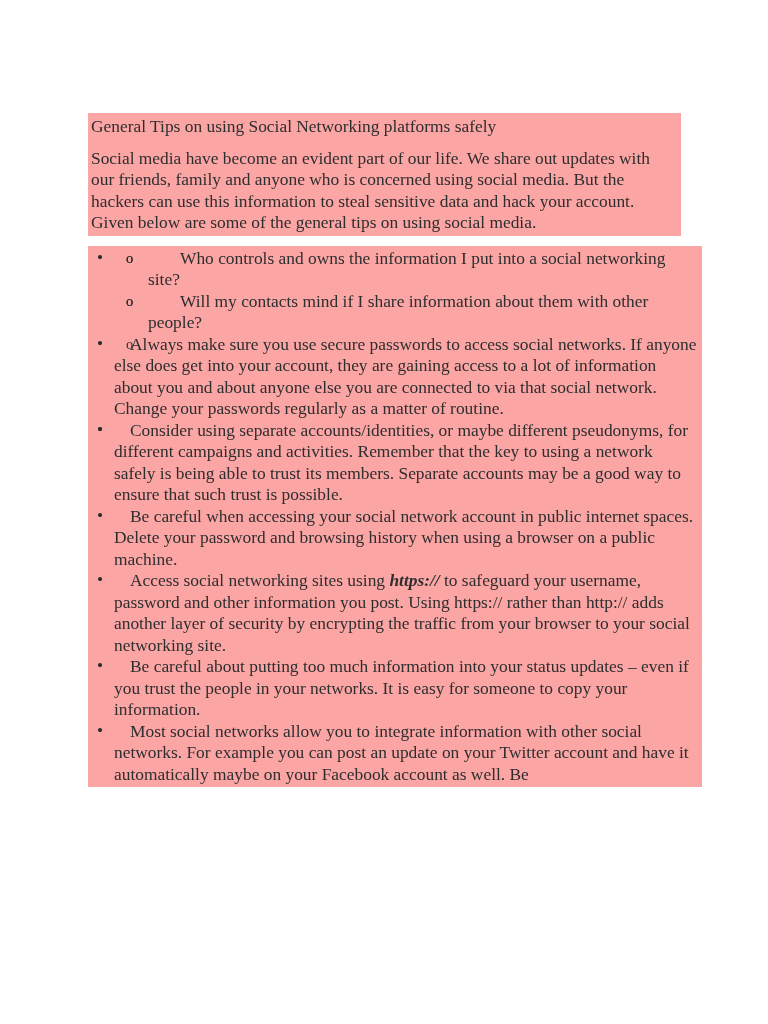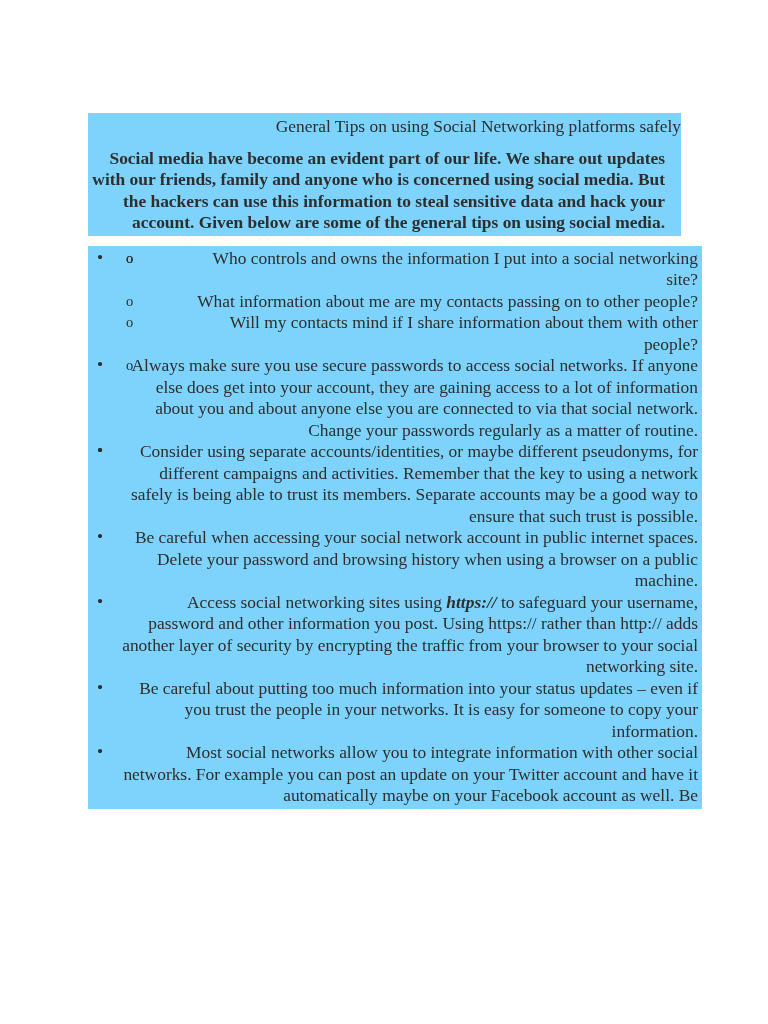--- a/index.html
+++ b/index.html
@@ -16,33 +16,31 @@
     line-height: 21.5px;
     color: #2e2e2e;
     overflow: hidden;
   }
   .doc {
     position: absolute;
     top: 113px;
     left: 88px;
   }
   .block {
-    background: #7dd3fc;
-    text-align: right;
+    background: #fca5a5;
   }
   .intro-block {
     width: 590px;
     padding: 3px 0 2px 3px;
   }
   .title {
     margin: 0 0 10px 0;
   }
   .intro {
     width: 574px;
-    font-weight: bold;
   }
   .list-block {
     width: 614px;
     margin-top: 10px;
     padding: 2px 0 2px 0;
   }
   .li1 {
     position: relative;
     padding-left: 26px;
     padding-right: 4px;
@@ -95,21 +93,20 @@
       <span class="marker">o</span>
     </div>
 
     <div class="li2">
       <span class="marker">o</span>
       <span>Who controls and owns the information I put into a social networking site?</span>
     </div>
 
     <div class="li2">
       <span class="marker">o</span>
-      <span>What information about me are my contacts passing on to other people?</span>
     </div>
 
     <div class="li2">
       <span class="marker">o</span>
       <span>Will my contacts mind if I share information about them with other people?</span>
     </div>
 
     <div class="li2">
       <span class="marker">o</span>
     </div>

